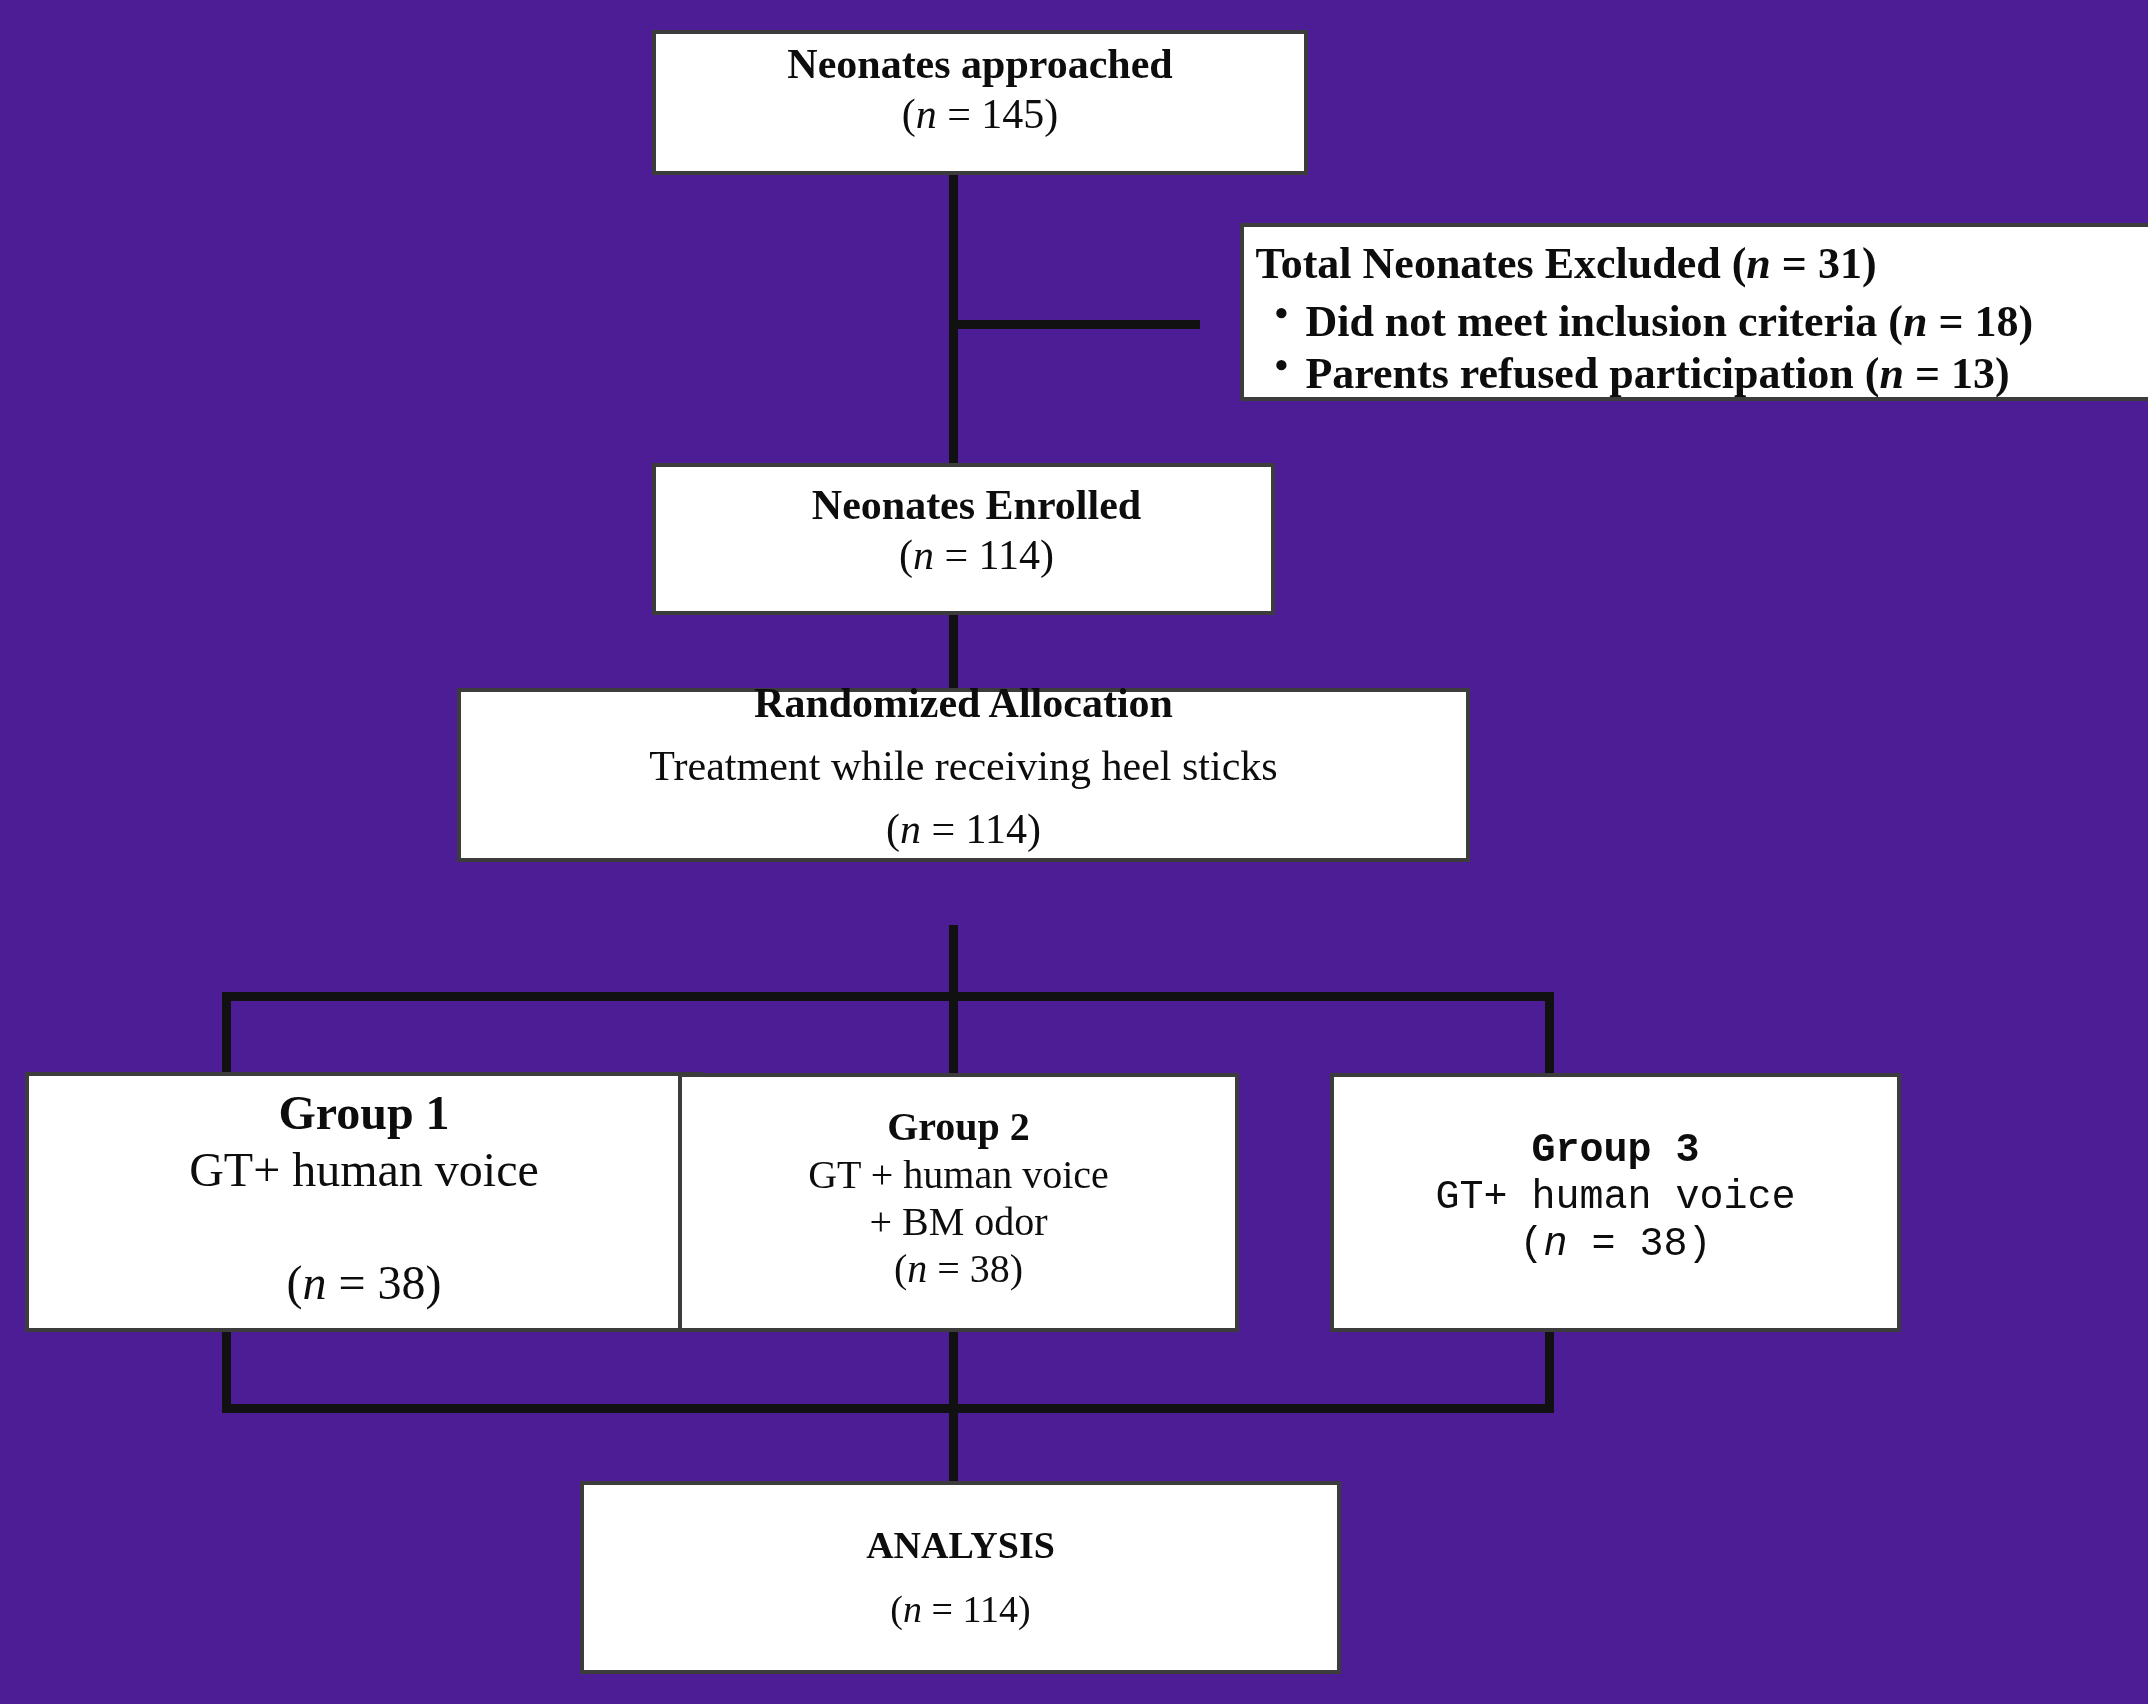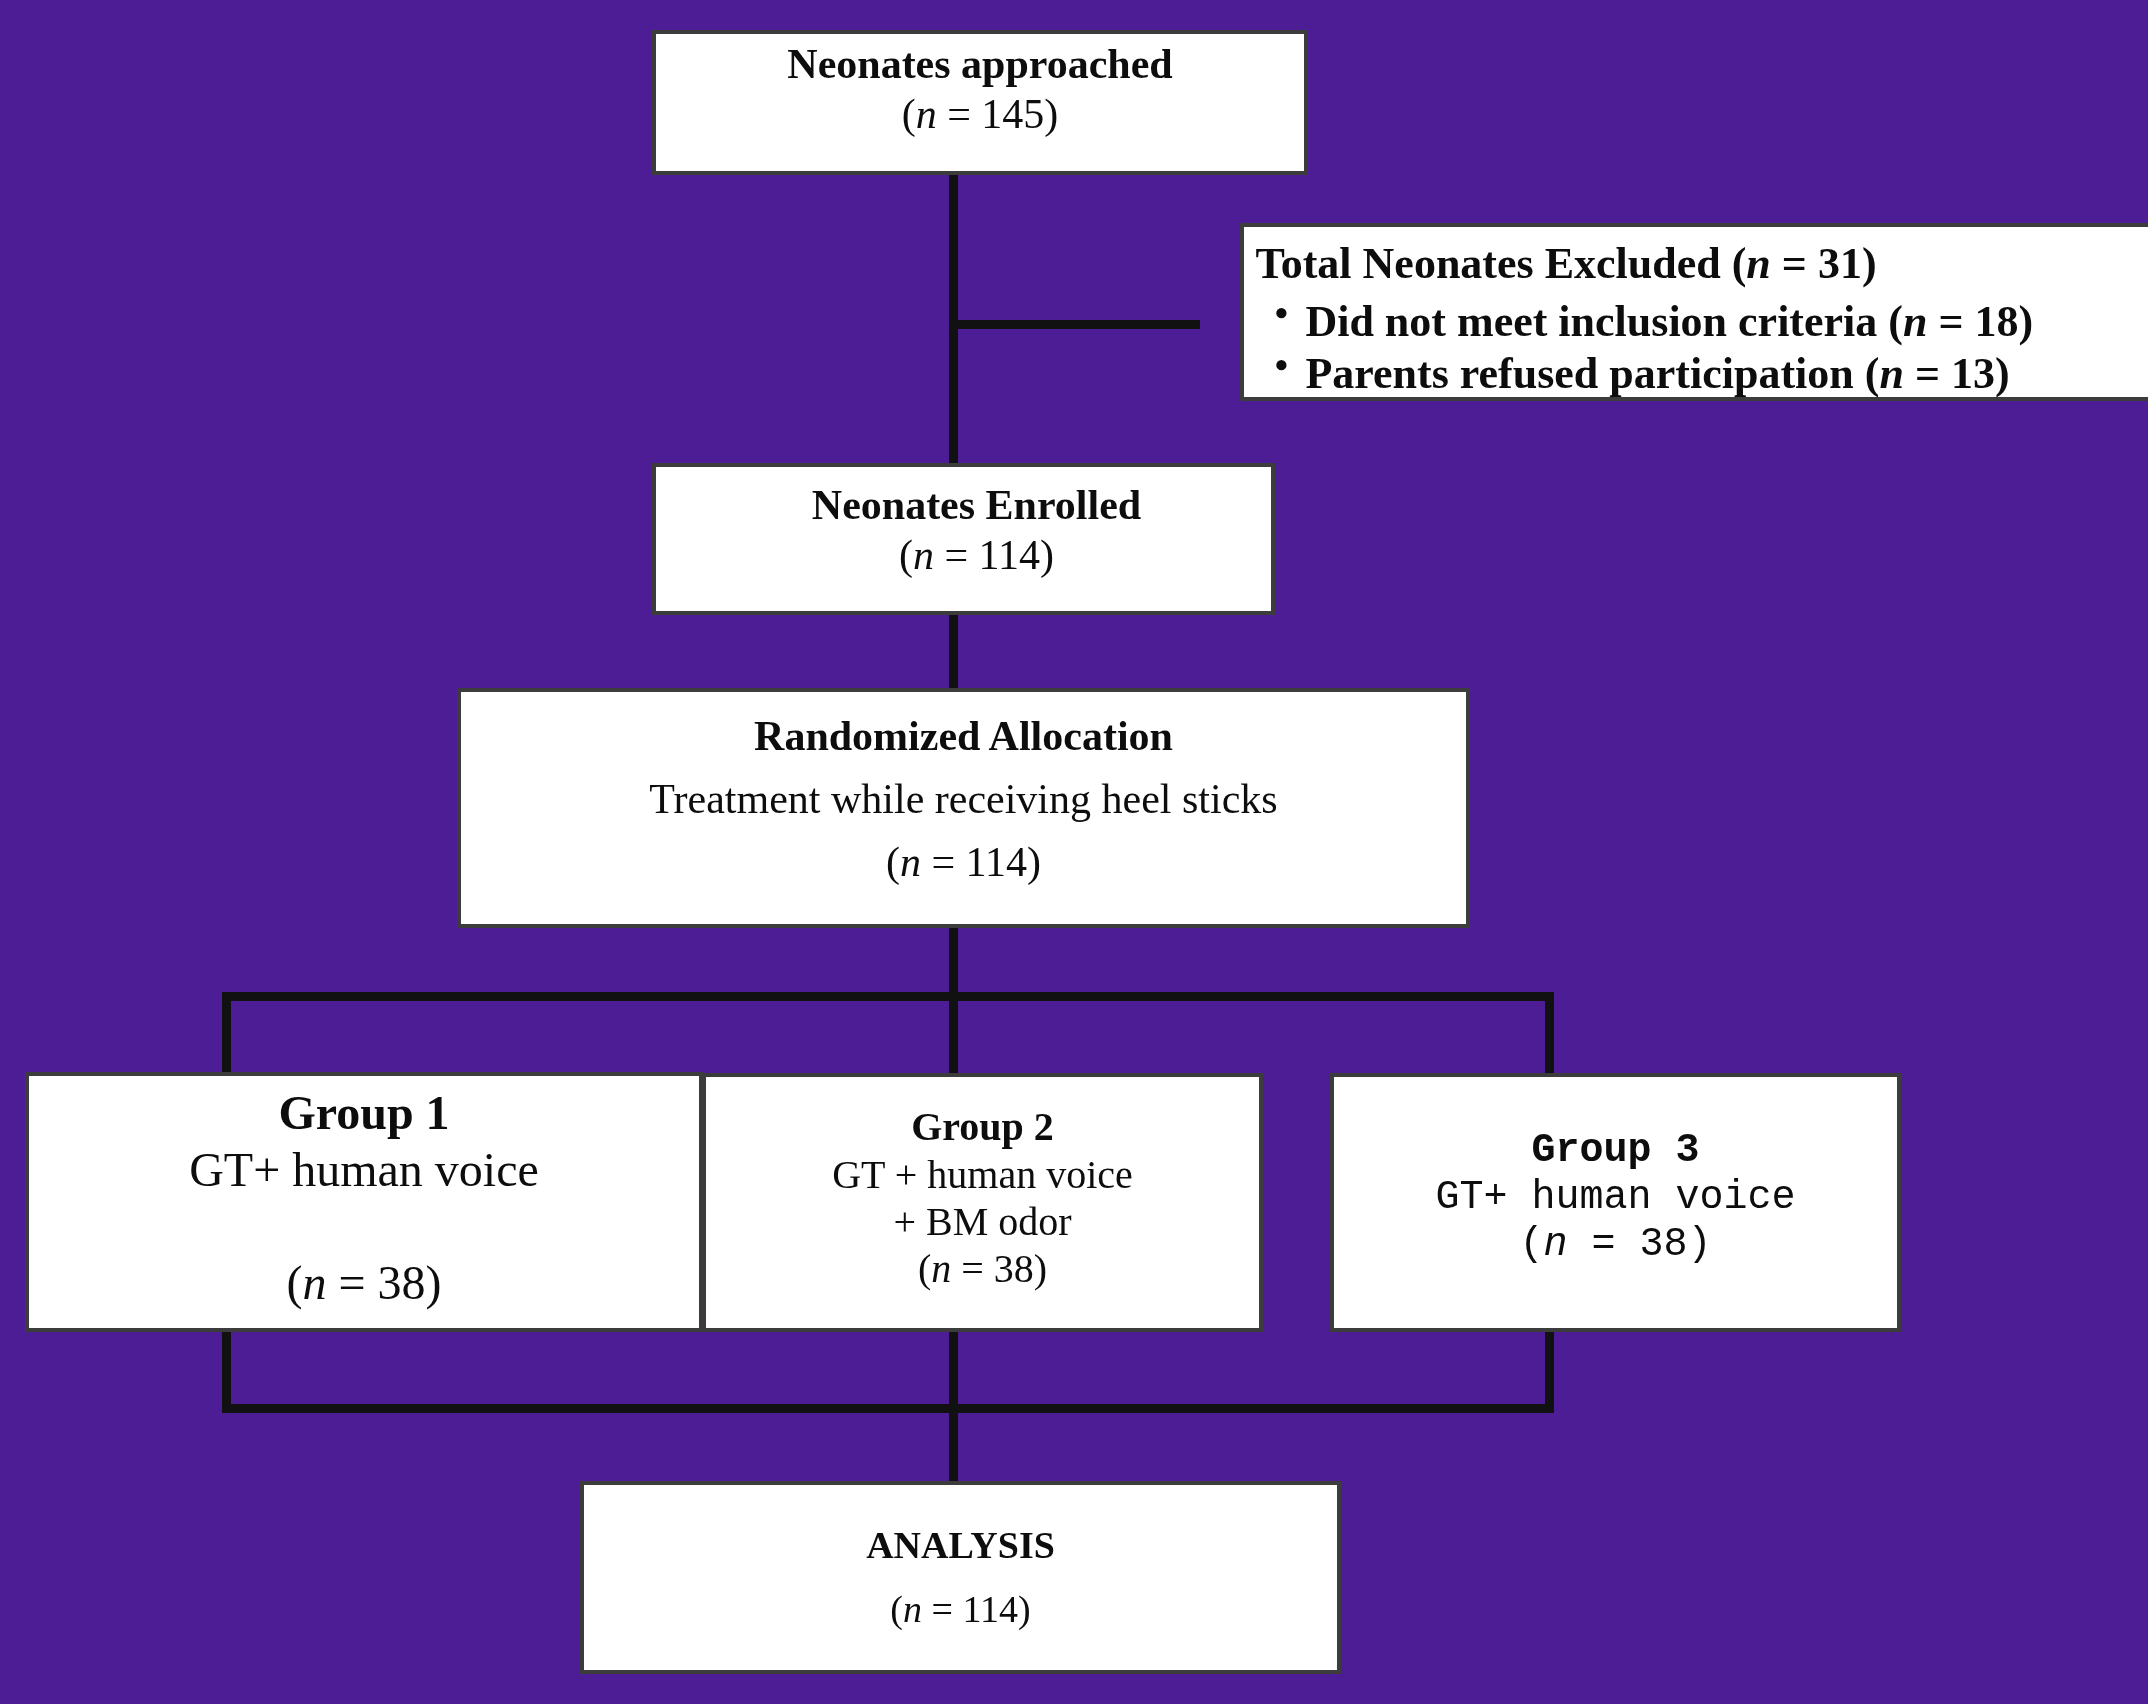--- a/index.html
+++ b/index.html
@@ -78,31 +78,31 @@
   }
   #node-excluded {
     left: 1240px; top: 223px; width: 929px; height: 178px;
     font-size: 44px; padding: 11.4px 9.5px 9.5px 11.4px;
   }
   #node-enrolled {
     left: 652px; top: 463px; width: 623px; height: 152px;
     font-size: 42px; padding-bottom: 17px; padding-left: 26px;
   }
   #node-randomized {
-    left: 457px; top: 688px; width: 1013px; height: 240px;
+    left: 457px; top: 688px; width: 1013px; height: 174px;
     font-size: 42px; padding-bottom: 17px;
   }
   #node-randomized .line { margin: 6.7px 0; }
   #node-group1 {
     left: 25px; top: 1072px; width: 678px; height: 260px;
     font-size: 48px; padding-bottom: 7px;
   }
   #node-group2 {
     left: 678px; top: 1073px; width: 561px; height: 259px;
-    font-size: 40px; padding-bottom: 9.5px; margin-left: 24px;
+    font-size: 40px; padding-bottom: 9.5px;
   }
   #node-group3 {
     left: 1330px; top: 1073px; width: 571px; height: 259px;
     font-size: 40px; padding-bottom: 9.5px; font-family: Liberation Mono, monospace;
   }
   #node-analysis {
     left: 580px; top: 1481px; width: 761px; height: 193px;
     font-size: 38px;
   }
   #node-analysis .line { margin: 9.5px 0; }

